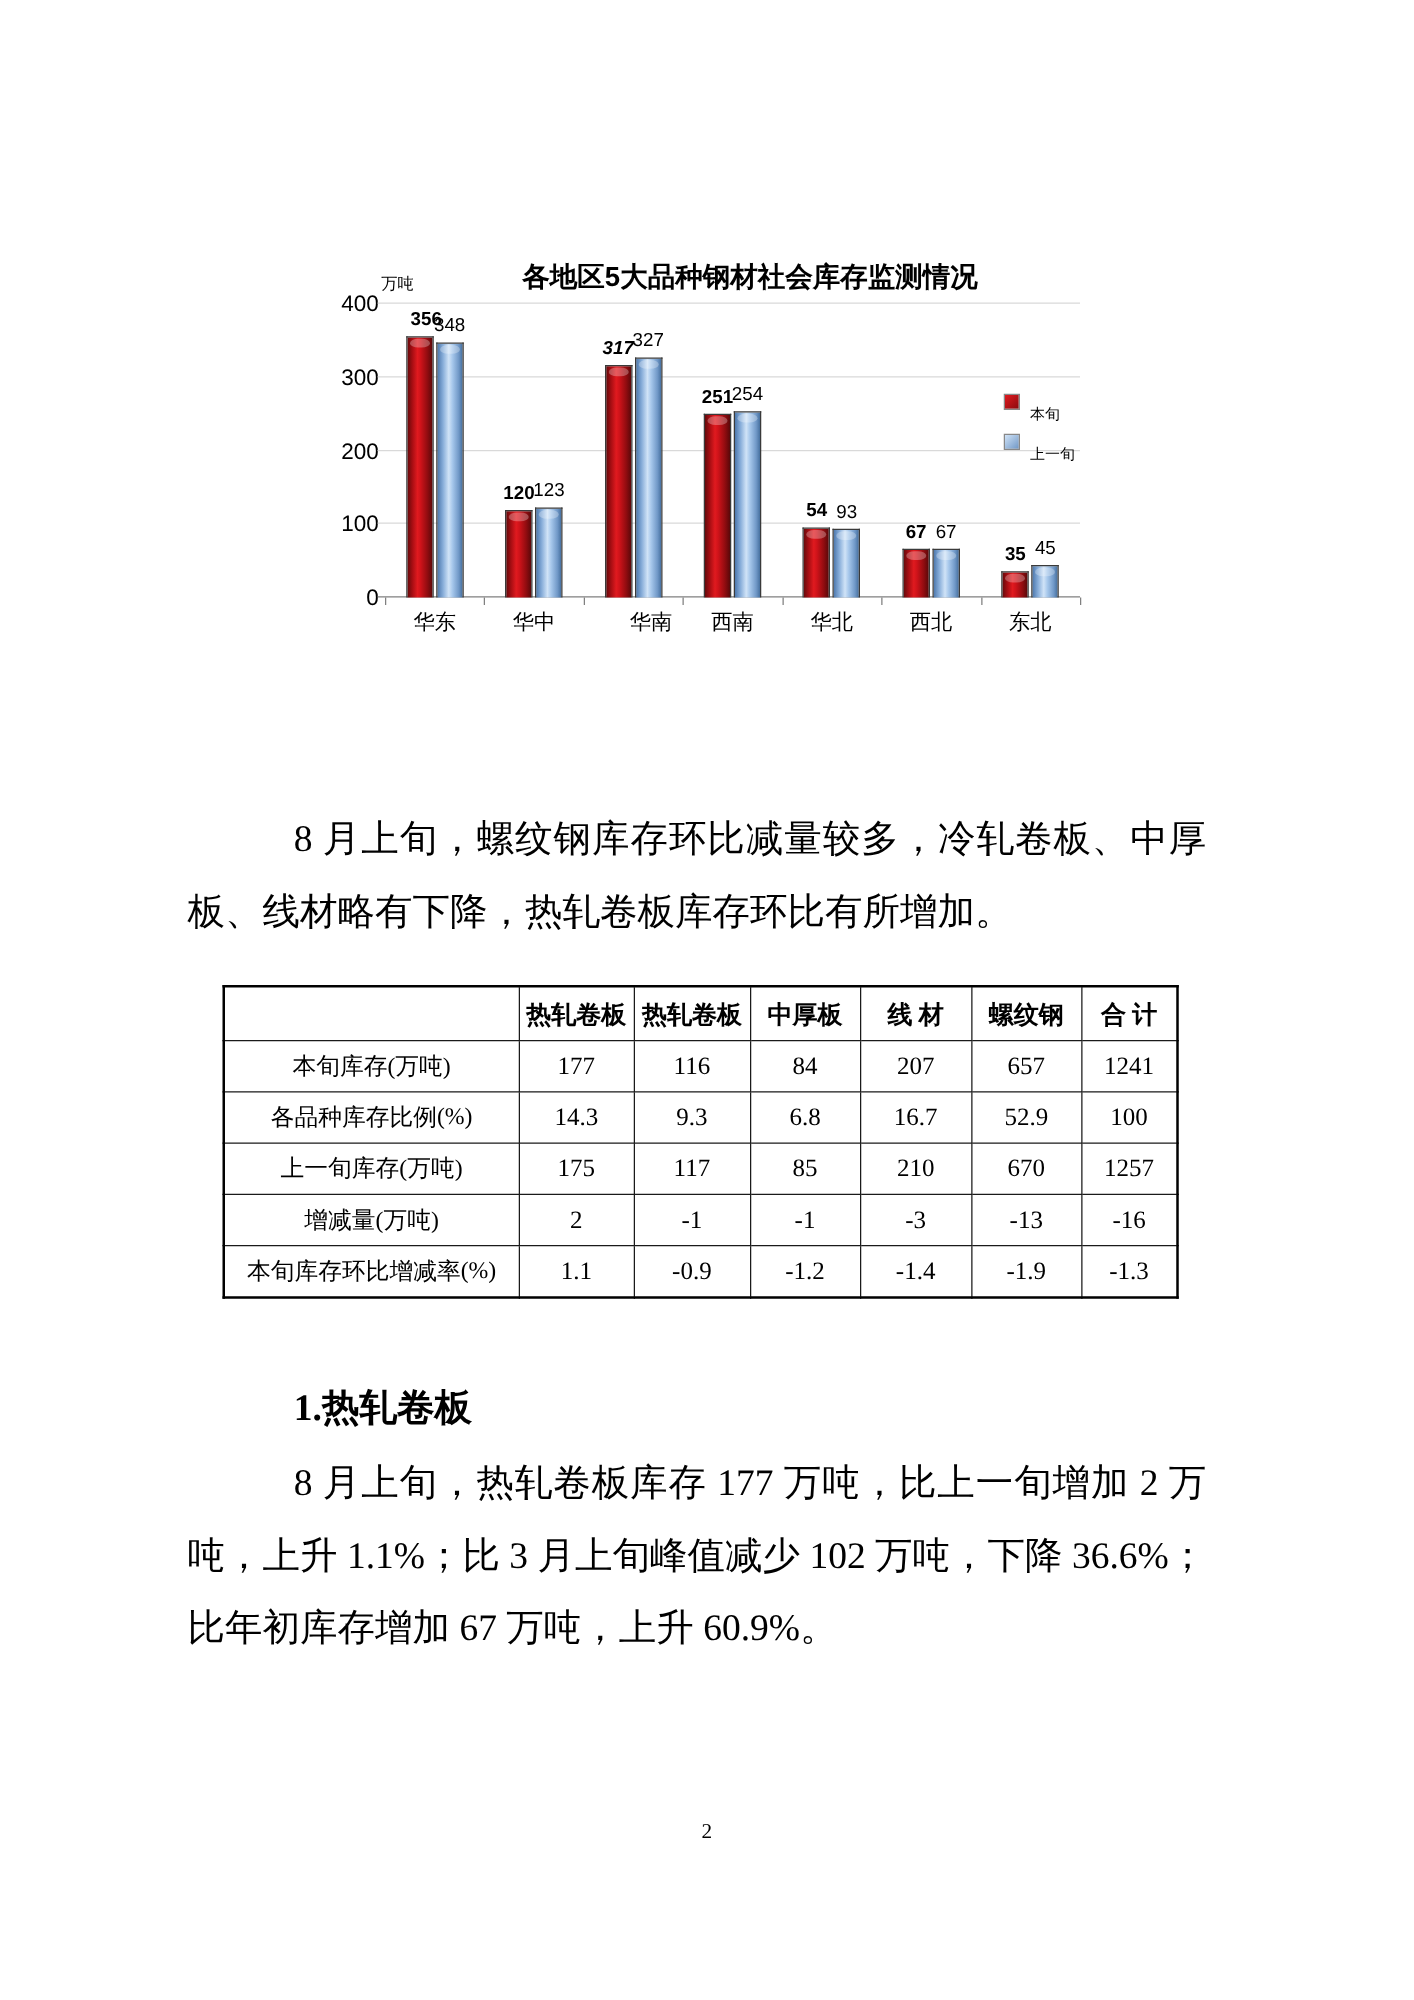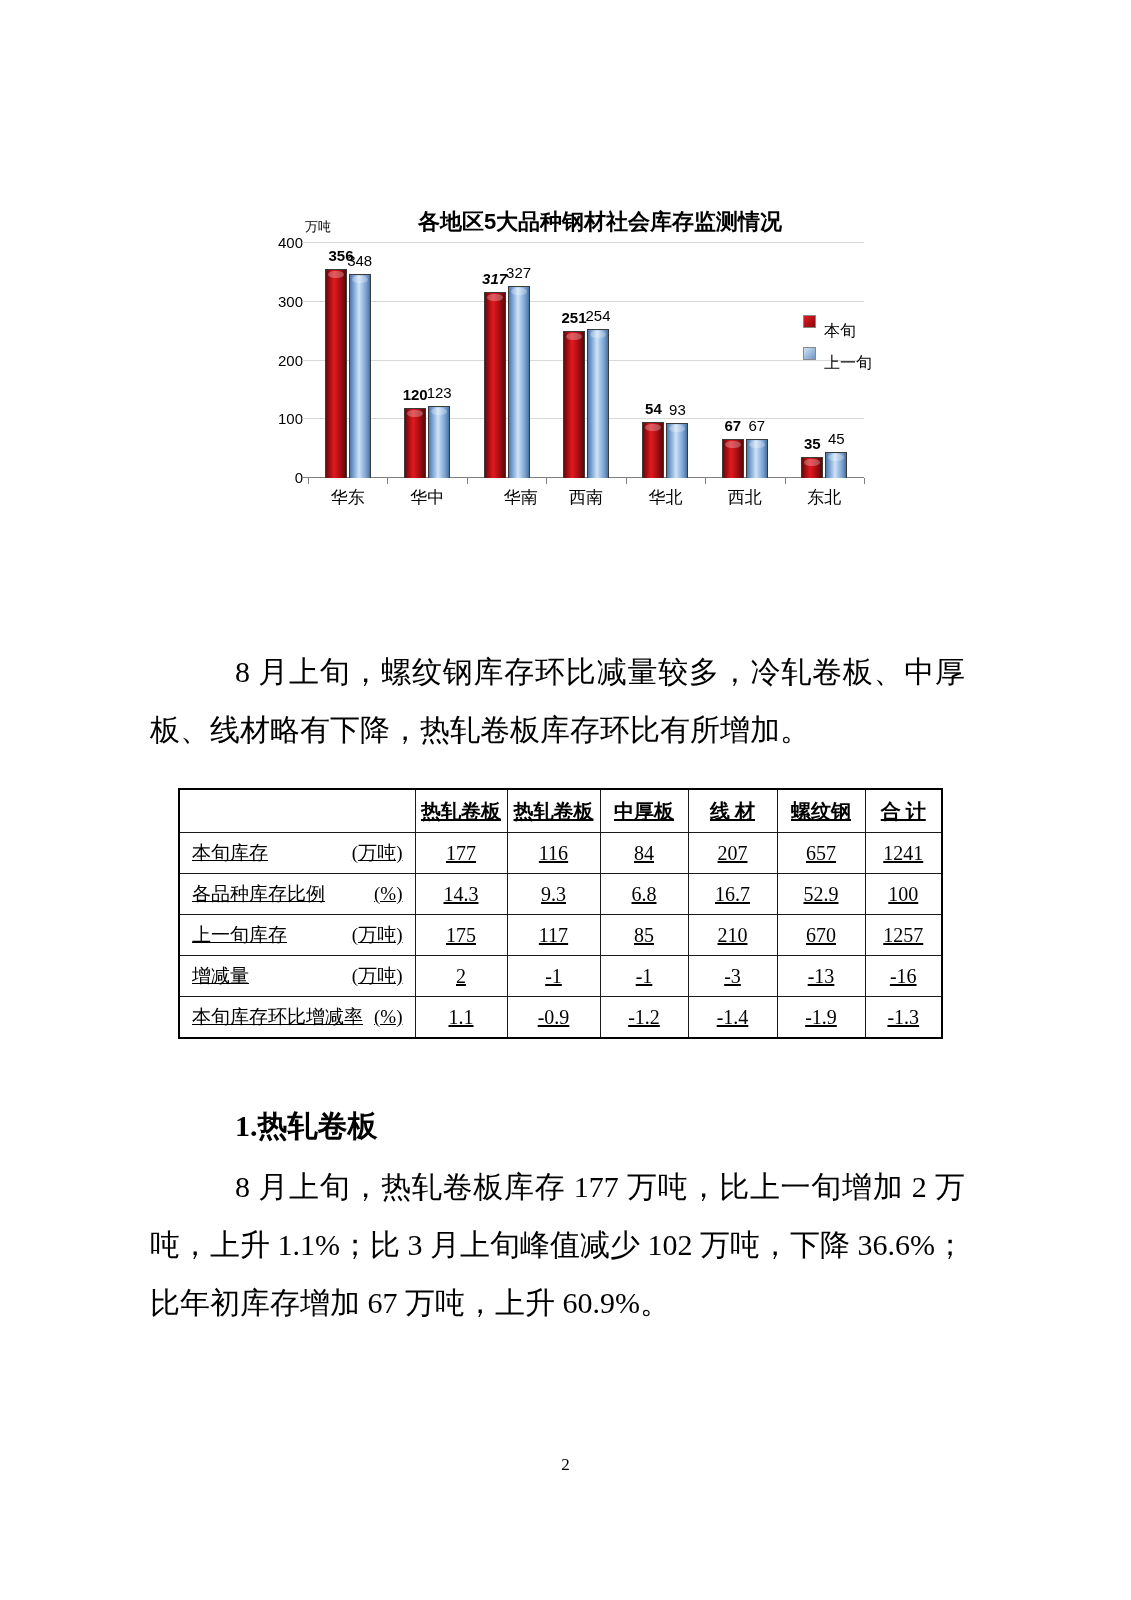--- a/index.html
+++ b/index.html
@@ -5,56 +5,56 @@
   html,body{margin:0;padding:0;background:#fff;}
   .page{position:relative;width:1131px;height:1600px;background:#fff;overflow:hidden;
         font-family:"Liberation Serif",serif;color:#000;}
 
   
   .chart{position:absolute;left:280px;top:195px;width:600px;height:335px;}
   .chart-title{position:absolute;left:40px;right:0;top:12px;text-align:center;
                font-family:"Liberation Sans",sans-serif;font-weight:bold;font-size:22px;}
   .unit-label{position:absolute;left:25px;top:23px;font-size:13px;}
   .ylabels{position:absolute;left:0;top:48px;width:23px;height:235px;}
-  .ytick{position:absolute;right:0;font-family:"Liberation Sans",sans-serif;font-size:15px;line-height:18px;}
+  .ytick{position:absolute;right:0;font-family:"Liberation Sans",sans-serif;font-size:18px;line-height:18px;}
   .plot{position:absolute;left:28px;top:48px;width:556px;height:235px;}
   .gridline{position:absolute;left:-6px;right:0;height:0;border-top:1px solid #d9d9d9;}
   .gridline.axis-line{border-top-color:#808080;}
   .xtick{position:absolute;top:100%;height:6px;width:0;border-left:1px solid #808080;}
   .bar{position:absolute;bottom:0;width:22px;border:1px solid #3a3a3a;border-bottom:none;box-sizing:border-box;}
   .bar::before{content:'';position:absolute;top:1px;left:2px;right:2px;height:7px;
                border-radius:50% / 60%;background:rgba(255,255,255,0.28);}
   .bar.red{background:linear-gradient(90deg,#660a0b 0%,#a30d12 18%,#e01a1f 40%,#d0131a 52%,#900c10 80%,#5a0809 100%);}
   .bar.blue{background:linear-gradient(90deg,#4d78ad 0%,#87add9 22%,#d0e3f7 45%,#a6c7eb 60%,#7098c7 85%,#46709f 100%);}
   .vlabel{position:absolute;width:50px;text-align:center;white-space:nowrap;
           font-family:"Liberation Sans",sans-serif;font-size:15px;}
   .vlabel.bold{font-weight:bold;}
   .xlabels{position:absolute;left:28px;top:291px;width:556px;height:24px;font-family:Liberation Serif, serif;}
   .catlabel{position:absolute;top:0;text-align:center;font-size:17px;}
   .legend{position:absolute;left:523px;top:116px;display:flex;flex-direction:column;gap:11px;}
   .legend-row{display:flex;align-items:center;gap:8px;height:21px;}
   .legend-swatch{width:13px;height:13px;border:1px solid #888;box-sizing:border-box;}
   .legend-swatch.s0{background:linear-gradient(135deg,#e01a1f,#8a0b0f);}
   .legend-swatch.s1{background:linear-gradient(135deg,#d0e3f7,#6f97c6);}
-  .legend-label{font-size:16px;margin-top:20px;}
+  .legend-label{font-size:12px;margin-top:20px;}
 
   
   .heading{position:absolute;left:235px;font-size:30px;font-weight:bold;white-space:nowrap;}
   .body-text{position:absolute;left:150px;width:815px;font-size:30px;line-height:58px;
              text-align:justify;text-justify:inter-ideograph;}
   .indent{text-indent:85px;}
   .pagenum{position:absolute;top:1455px;left:0;right:0;text-align:center;font-size:17px;}
 
   
   .dtable{position:absolute;left:178px;top:788px;width:763px;border-collapse:collapse;
           table-layout:fixed;font-size:20px;border:2px solid #000;}
-  .dtable th,.dtable td{border:1px solid #1a1a1a;text-align:center;padding:0;overflow:hidden;text-decoration:underline;}
+  .dtable th,.dtable td{border:1px solid #1a1a1a;text-align:center;padding:0;overflow:hidden;}
   .dtable th{height:42px;font-weight:bold;}
   .dtable td{height:40px;}
-  .lblwrap{display:flex;justify-content:space-between;align-items:center;padding:0 12px;font-size:19px;}
+  .lblwrap{display:flex;justify-content:center;align-items:center;padding:0 12px;font-size:19px;}
 </style>
 </head>
 <body>
 
 <div class="page">
 
   <div class="chart">
     <div class="chart-title">各地区5大品种钢材社会库存监测情况</div>
     <div class="unit-label">万吨</div>
     <div class="ylabels">

